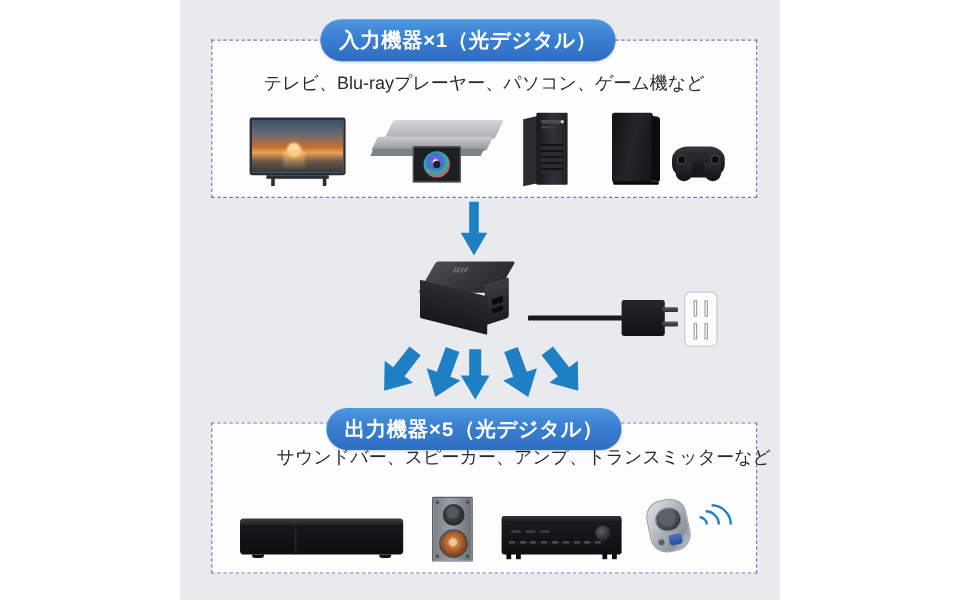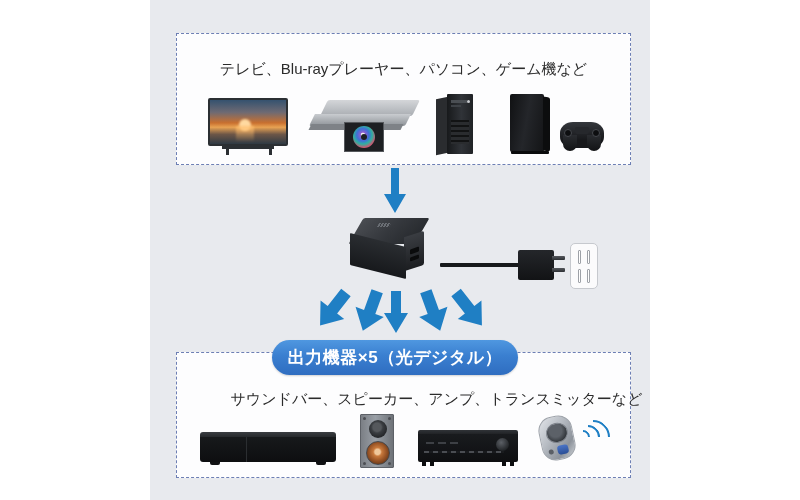--- a/index.html
+++ b/index.html
@@ -33,30 +33,30 @@
     display:flex;align-items:center;justify-content:center;
     border-radius:18px;
     background:linear-gradient(180deg,#4f97e0 0%,#3a7fd0 45%,#2f6dc0 100%);
     color:#ffffff;
     font-size:17px;font-weight:bold;letter-spacing:.5px;
     white-space:nowrap;
     box-shadow:0 1px 2px rgba(0,0,0,.18);
     z-index:6;
   }
   #badge-input{left:267px;top:16px;width:246px;height:35px;}
-  #badge-output{left:272px;top:340px;width:246px;height:35px;}
+  #badge-output{left:272px;top:340px;width:246px;height:35px;font-family:Liberation Mono, monospace;}
 
   
   .caption{
     position:absolute;
     font-size:15px;color:#2b2b2b;white-space:nowrap;
     text-align:center;
   }
   #caption-input{left:176px;top:60px;width:455px;}
-  #caption-output{left:176px;top:390px;width:521px;}
+  #caption-output{left:176px;top:372px;width:521px;}
 
   
   .devrow{position:absolute;}
   #row-input{left:196px;top:88px;width:420px;height:72px;}
   #row-output{left:196px;top:414px;width:420px;height:62px;}
 
   .dev{position:absolute;}
 
   
   .tv-screen{
@@ -262,20 +262,21 @@
 </style>
 </head>
 <body>
 
 <div id="stage">
 
   <div class="canvas-band"></div>
 
   <div class="panel" id="panel-input"></div>
 
+  <div class="badge" id="badge-input">入力機器×1（光デジタル）</div>
 
   <div class="caption" id="caption-input">テレビ、Blu-rayプレーヤー、パソコン、ゲーム機など</div>
 
   <div class="devrow" id="row-input">
 
     <div class="dev" style="left:12px;top:10px;width:84px;height:58px;">
       <div class="tv-screen">
         <div class="tv-sun"></div>
         <div class="tv-glint"></div>
       </div>

